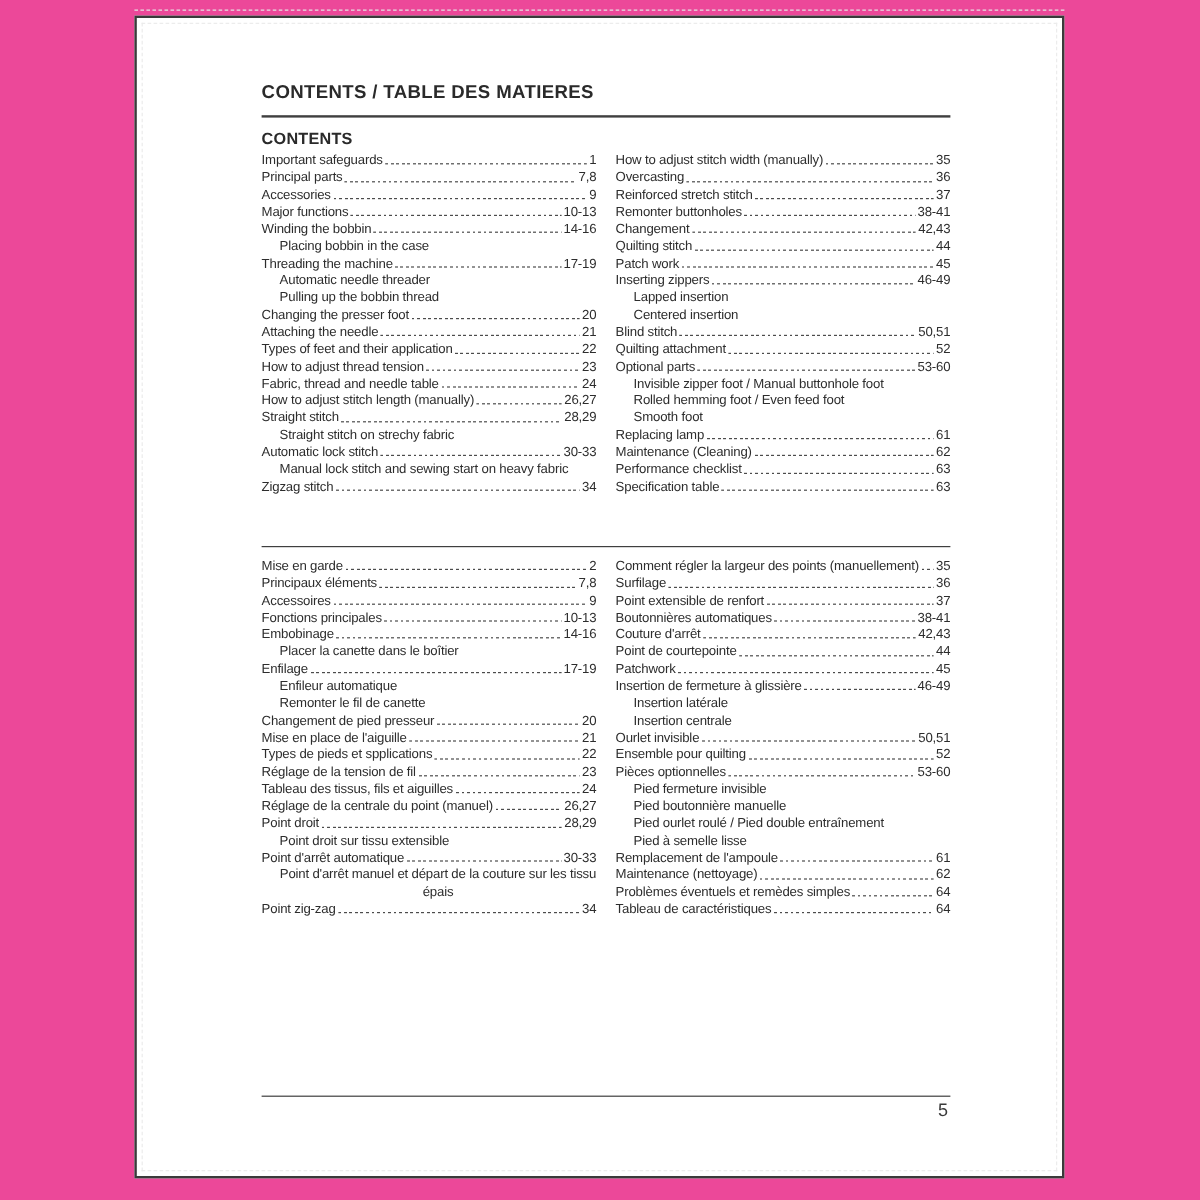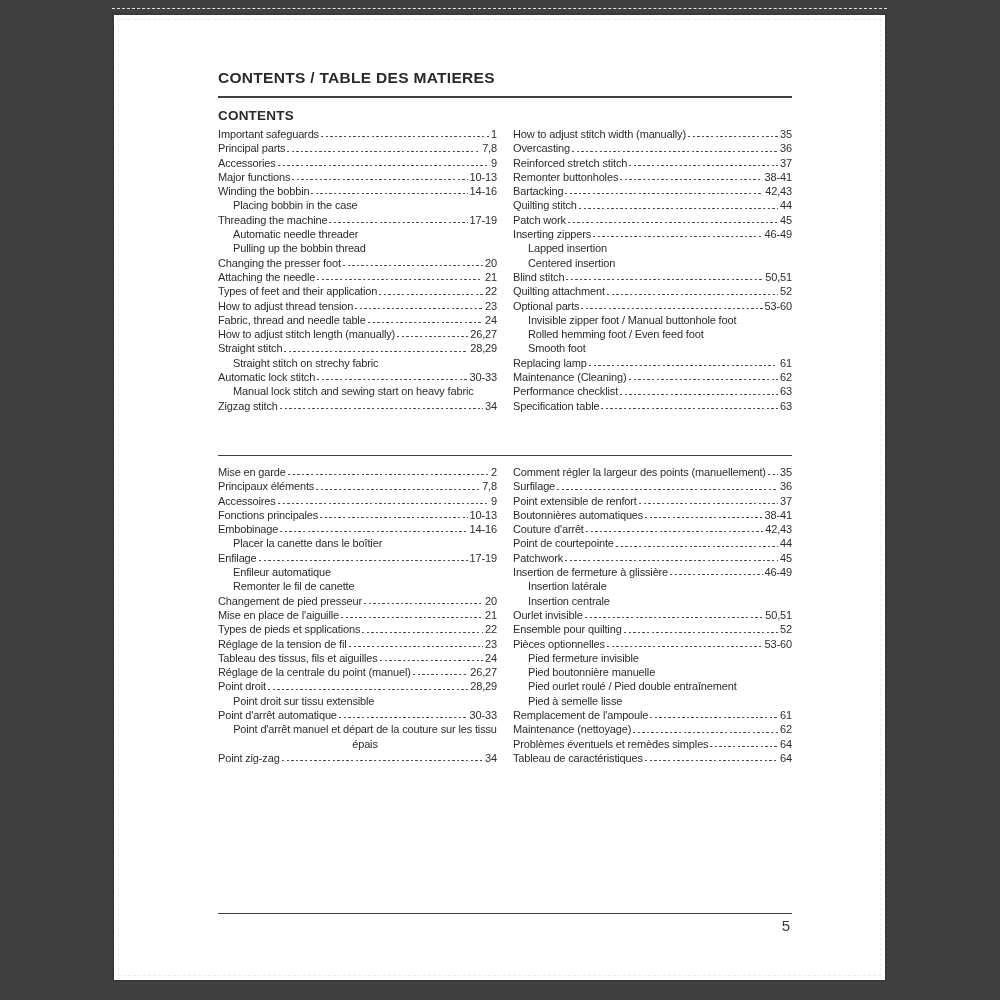--- a/index.html
+++ b/index.html
@@ -2,21 +2,21 @@
 <html><head>
 <meta charset="utf-8">
 <style>
   html, body {
     margin: 0; padding: 0;
     width: 1000px; height: 1000px;
     background: #ffffff;
     font-family: "Liberation Sans", sans-serif;
     -webkit-font-smoothing: antialiased;
   }
-  .canvas { position: relative; width: 1000px; height: 1000px; background: #404040; overflow: hidden; }
+  .canvas { position: relative; width: 1000px; height: 1000px; background: #ec4899; overflow: hidden; }
 
   .page {
     position: absolute;
     left: 112px; top: 13px;
     width: 771px; height: 965px;
     background: #fff;
     border: 2px solid #3a3a3a;
   }
   
   .page::before {
@@ -223,21 +223,21 @@
                 <span class="label">Reinforced stretch stitch</span>
                 <span class="leader"></span>
                 <span class="pageno">37</span>
               </div>
               <div class="entry">
                 <span class="label">Remonter buttonholes</span>
                 <span class="leader"></span>
                 <span class="pageno">38-41</span>
               </div>
               <div class="entry">
-                <span class="label">Bartacking</span>
+                <span class="label">Changement</span>
                 <span class="leader"></span>
                 <span class="pageno">42,43</span>
               </div>
               <div class="entry">
                 <span class="label">Quilting stitch</span>
                 <span class="leader"></span>
                 <span class="pageno">44</span>
               </div>
               <div class="entry">
                 <span class="label">Patch work</span>

